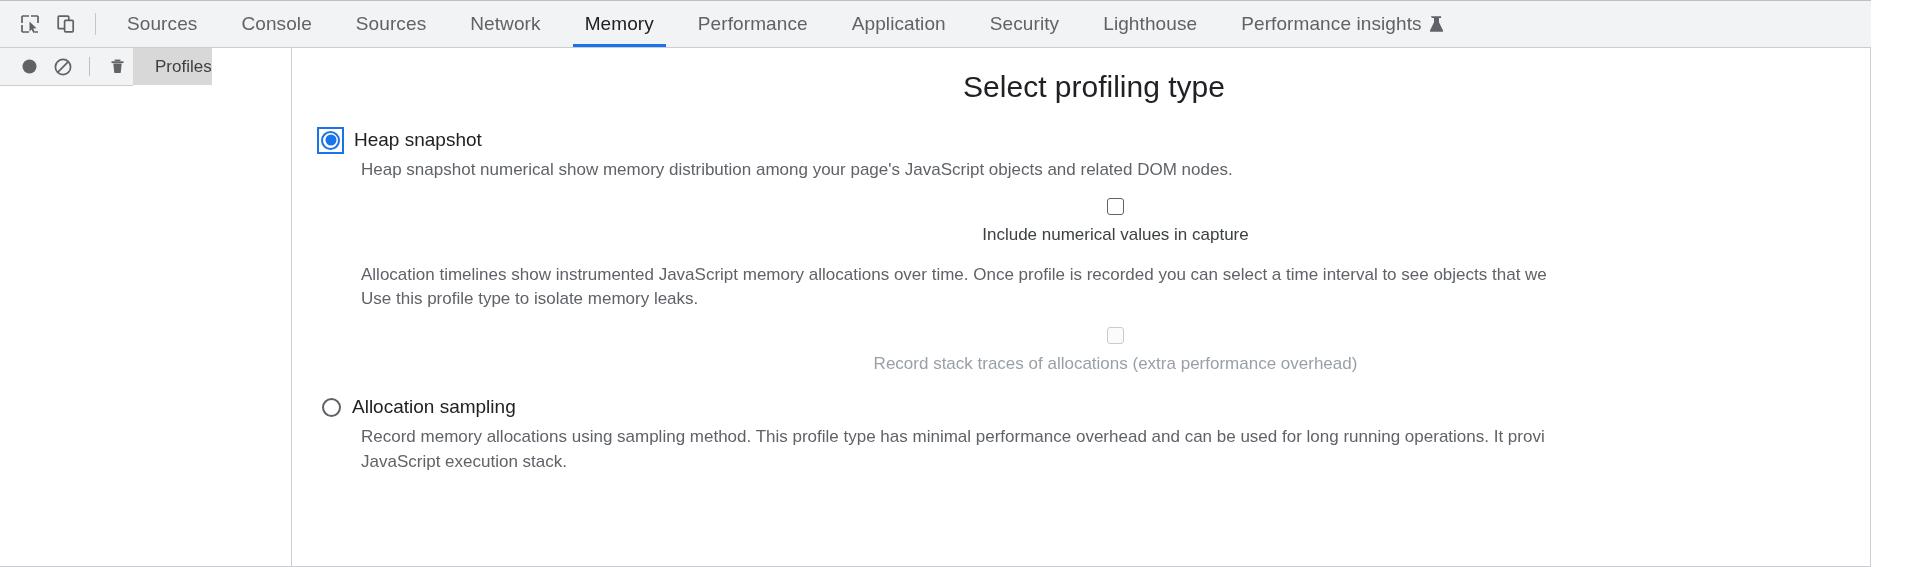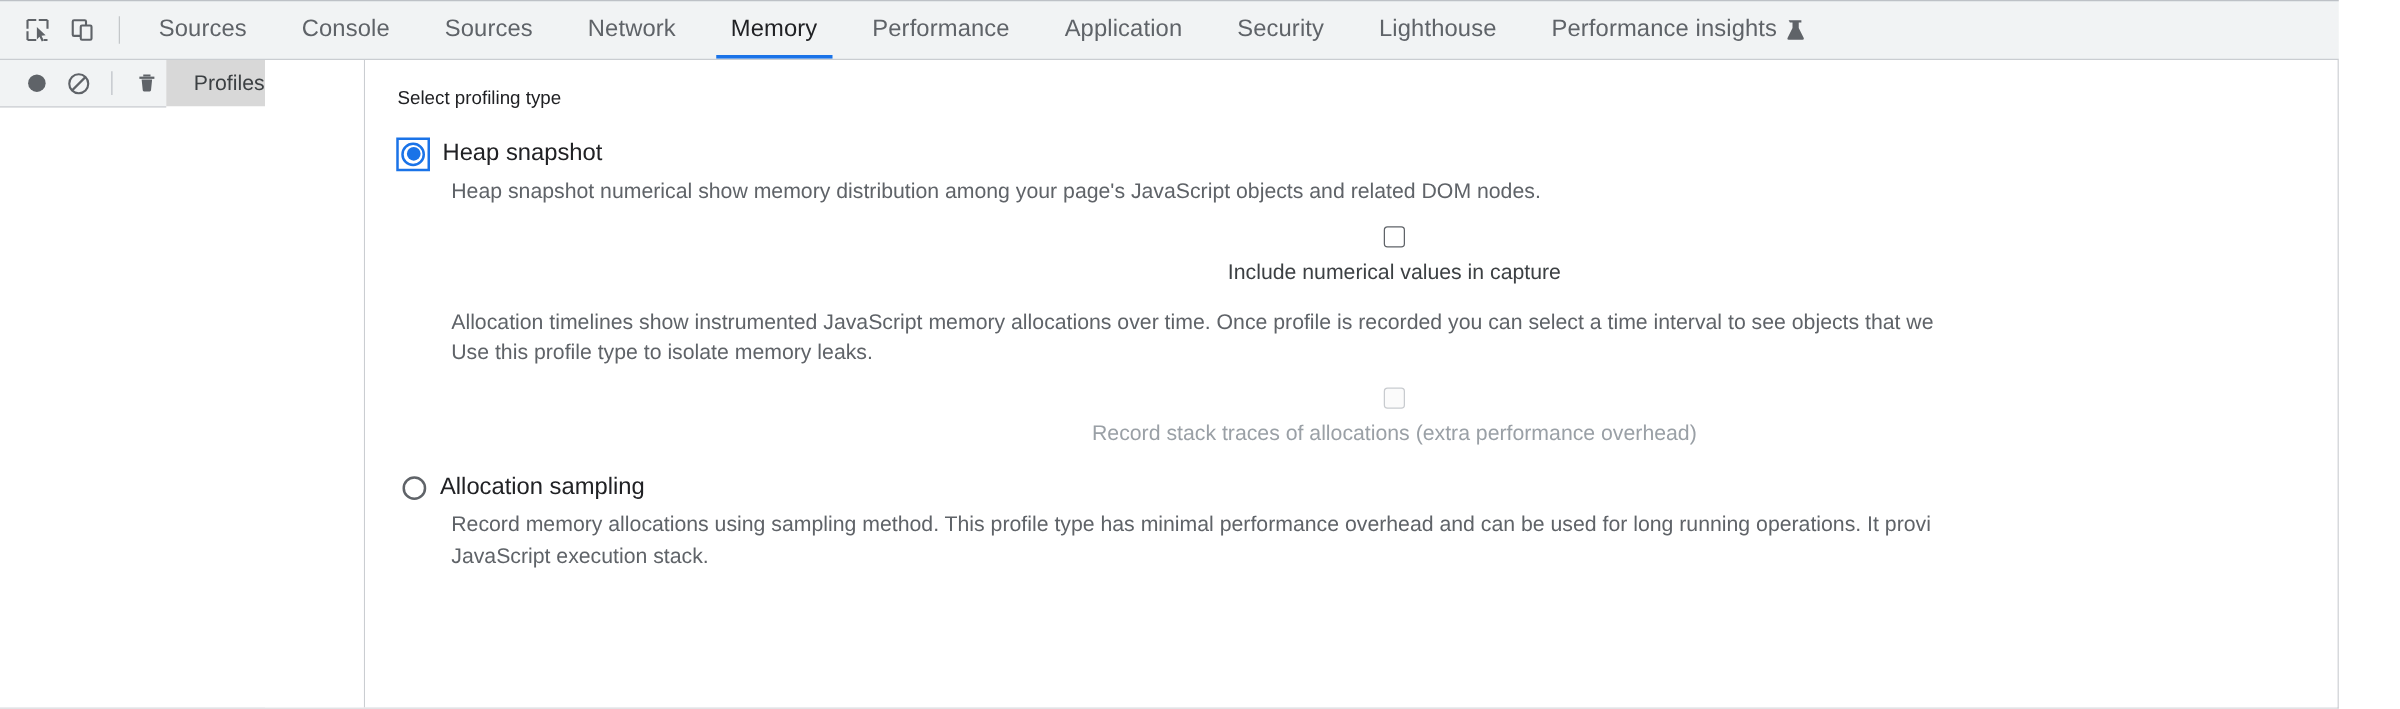--- a/index.html
+++ b/index.html
@@ -148,25 +148,26 @@
 
   
   .content {
     flex: 1;
     padding: 22px 0 0 26px;
     overflow: hidden;
     background: #ffffff;
     min-width: 0;
   }
   .content-title {
-    font-size: 15px;
+    font-size: 30px;
     color: #202124;
     margin: 0 0 21px 0;
     font-weight: 400;
     white-space: nowrap;
+    text-align: center;
   }
 
   .opt-group { margin-bottom: 2px; }
 
   .opt-head {
     display: flex;
     align-items: center;
     gap: 11px;
     height: 30px;
     white-space: nowrap;

